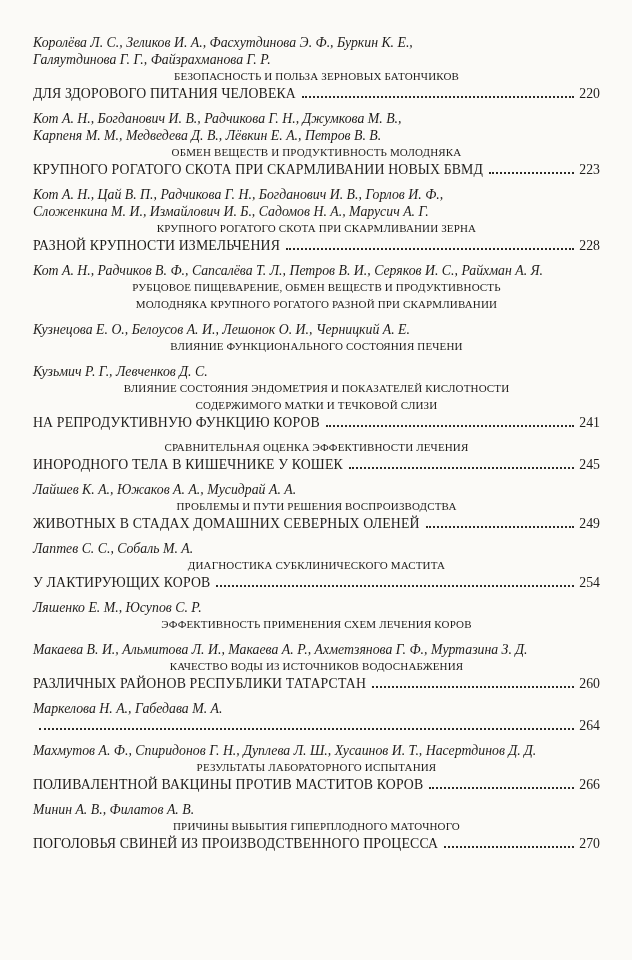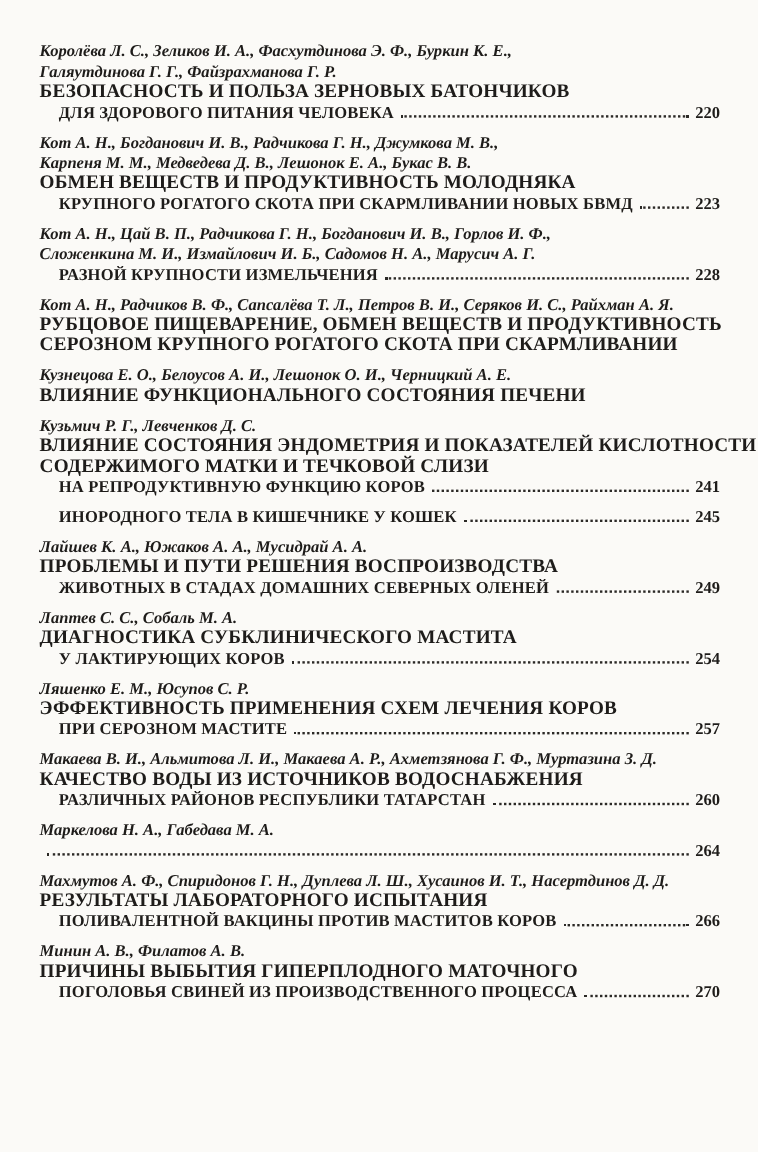--- a/index.html
+++ b/index.html
@@ -12,47 +12,46 @@
     background: #fbfaf7;
     color: #1e1c1a;
     font-family: "Liberation Serif", "DejaVu Serif", serif;
     overflow: hidden;
   }
   .page {
     box-sizing: border-box;
     width: 632px;
     height: 912px;
     padding: 34px 32px 20px 33px;
-    font-weight: bold;
   }
   .entry {
     margin-bottom: 8px;
   }
   .authors-line {
     font-style: italic;
     font-size: 13.8px;
     line-height: 17px;
     white-space: nowrap;
   }
   .title-line {
-    font-size: 16px;
+    font-size: 11px;
     line-height: 17px;
     letter-spacing: 0.15px;
     white-space: nowrap;
+    text-align: center;
   }
   .title-row {
     display: flex;
     align-items: baseline;
     font-size: 13.8px;
     line-height: 17px;
   }
   .title-row .title-text {
     letter-spacing: 0.15px;
     white-space: nowrap;
-    margin-left: 16px;
   }
   .dots {
     flex: 1 1 auto;
     min-width: 14px;
     height: 1px;
     border-bottom: 2px dotted #2b2926;
     align-self: flex-end;
     margin: 0 5px 4px 6px;
   }
   .pagenum {
@@ -70,57 +69,59 @@
         <div class="authors-line">Галяутдинова Г. Г., Файзрахманова Г. Р.</div>
         <div class="title-line">БЕЗОПАСНОСТЬ И ПОЛЬЗА ЗЕРНОВЫХ БАТОНЧИКОВ</div>
         <div class="title-row">
           <span class="title-text">ДЛЯ ЗДОРОВОГО ПИТАНИЯ ЧЕЛОВЕКА</span>
           <span class="dots"></span>
           <span class="pagenum">220</span>
         </div>
       </div>
       <div class="entry">
         <div class="authors-line">Кот А. Н., Богданович И. В., Радчикова Г. Н., Джумкова М. В.,</div>
-        <div class="authors-line">Карпеня М. М., Медведева Д. В., Лешонок Е. А., Букас В. В.</div>
+        <div class="authors-line">Карпеня М. М., Медведева Д. В., Лёвкин Е. А., Петров В. В.</div>
         <div class="title-line">ОБМЕН ВЕЩЕСТВ И ПРОДУКТИВНОСТЬ МОЛОДНЯКА</div>
         <div class="title-row">
           <span class="title-text">КРУПНОГО РОГАТОГО СКОТА ПРИ СКАРМЛИВАНИИ НОВЫХ БВМД</span>
           <span class="dots"></span>
           <span class="pagenum">223</span>
         </div>
       </div>
       <div class="entry">
         <div class="authors-line">Кот А. Н., Цай В. П., Радчикова Г. Н., Богданович И. В., Горлов И. Ф.,</div>
         <div class="authors-line">Сложенкина М. И., Измайлович И. Б., Садомов Н. А., Марусич А. Г.</div>
+        <div class="title-line">КРУПНОГО РОГАТОГО СКОТА ПРИ СКАРМЛИВАНИИ ЗЕРНА</div>
         <div class="title-row">
           <span class="title-text">РАЗНОЙ КРУПНОСТИ ИЗМЕЛЬЧЕНИЯ</span>
           <span class="dots"></span>
           <span class="pagenum">228</span>
         </div>
       </div>
       <div class="entry">
         <div class="authors-line">Кот А. Н., Радчиков В. Ф., Сапсалёва Т. Л., Петров В. И., Серяков И. С., Райхман А. Я.</div>
         <div class="title-line">РУБЦОВОЕ ПИЩЕВАРЕНИЕ, ОБМЕН ВЕЩЕСТВ И ПРОДУКТИВНОСТЬ</div>
-        <div class="title-line">СЕРОЗНОМ КРУПНОГО РОГАТОГО СКОТА ПРИ СКАРМЛИВАНИИ</div>
+        <div class="title-line">МОЛОДНЯКА КРУПНОГО РОГАТОГО РАЗНОЙ ПРИ СКАРМЛИВАНИИ</div>
       </div>
       <div class="entry">
         <div class="authors-line">Кузнецова Е. О., Белоусов А. И., Лешонок О. И., Черницкий А. Е.</div>
         <div class="title-line">ВЛИЯНИЕ ФУНКЦИОНАЛЬНОГО СОСТОЯНИЯ ПЕЧЕНИ</div>
       </div>
       <div class="entry">
         <div class="authors-line">Кузьмич Р. Г., Левченков Д. С.</div>
         <div class="title-line">ВЛИЯНИЕ СОСТОЯНИЯ ЭНДОМЕТРИЯ И ПОКАЗАТЕЛЕЙ КИСЛОТНОСТИ</div>
         <div class="title-line">СОДЕРЖИМОГО МАТКИ И ТЕЧКОВОЙ СЛИЗИ</div>
         <div class="title-row">
           <span class="title-text">НА РЕПРОДУКТИВНУЮ ФУНКЦИЮ КОРОВ</span>
           <span class="dots"></span>
           <span class="pagenum">241</span>
         </div>
       </div>
       <div class="entry">
+        <div class="title-line">СРАВНИТЕЛЬНАЯ ОЦЕНКА ЭФФЕКТИВНОСТИ ЛЕЧЕНИЯ</div>
         <div class="title-row">
           <span class="title-text">ИНОРОДНОГО ТЕЛА В КИШЕЧНИКЕ У КОШЕК</span>
           <span class="dots"></span>
           <span class="pagenum">245</span>
         </div>
       </div>
       <div class="entry">
         <div class="authors-line">Лайшев К. А., Южаков А. А., Мусидрай А. А.</div>
         <div class="title-line">ПРОБЛЕМЫ И ПУТИ РЕШЕНИЯ ВОСПРОИЗВОДСТВА</div>
         <div class="title-row">
@@ -134,25 +135,20 @@
         <div class="title-line">ДИАГНОСТИКА СУБКЛИНИЧЕСКОГО МАСТИТА</div>
         <div class="title-row">
           <span class="title-text">У ЛАКТИРУЮЩИХ КОРОВ</span>
           <span class="dots"></span>
           <span class="pagenum">254</span>
         </div>
       </div>
       <div class="entry">
         <div class="authors-line">Ляшенко Е. М., Юсупов С. Р.</div>
         <div class="title-line">ЭФФЕКТИВНОСТЬ ПРИМЕНЕНИЯ СХЕМ ЛЕЧЕНИЯ КОРОВ</div>
-        <div class="title-row">
-          <span class="title-text">ПРИ СЕРОЗНОМ МАСТИТЕ</span>
-          <span class="dots"></span>
-          <span class="pagenum">257</span>
-        </div>
       </div>
       <div class="entry">
         <div class="authors-line">Макаева В. И., Альмитова Л. И., Макаева А. Р., Ахметзянова Г. Ф., Муртазина З. Д.</div>
         <div class="title-line">КАЧЕСТВО ВОДЫ ИЗ ИСТОЧНИКОВ ВОДОСНАБЖЕНИЯ</div>
         <div class="title-row">
           <span class="title-text">РАЗЛИЧНЫХ РАЙОНОВ РЕСПУБЛИКИ ТАТАРСТАН</span>
           <span class="dots"></span>
           <span class="pagenum">260</span>
         </div>
       </div>

